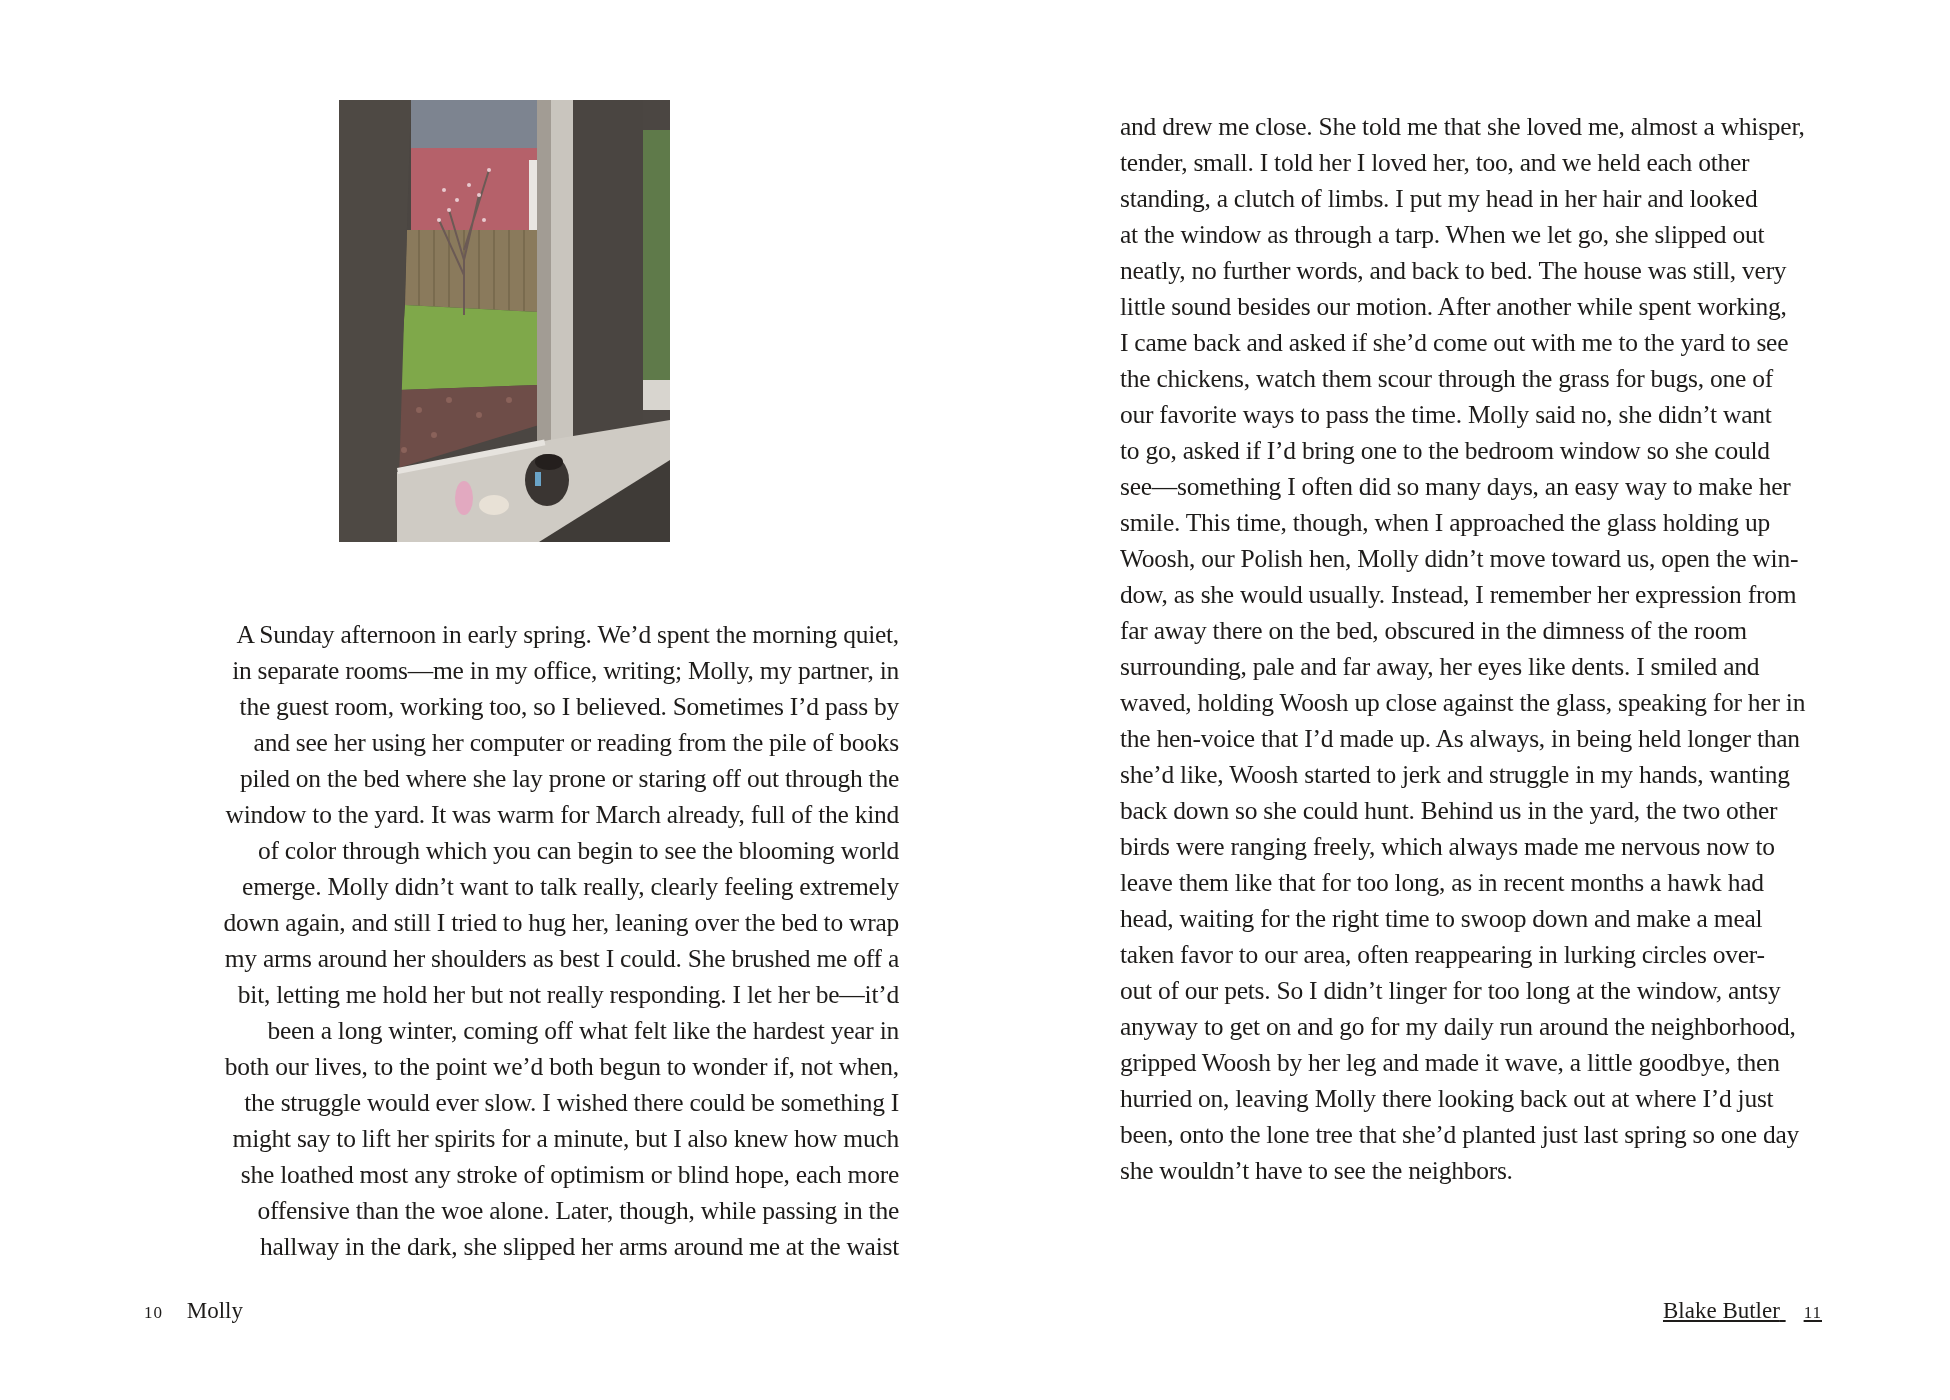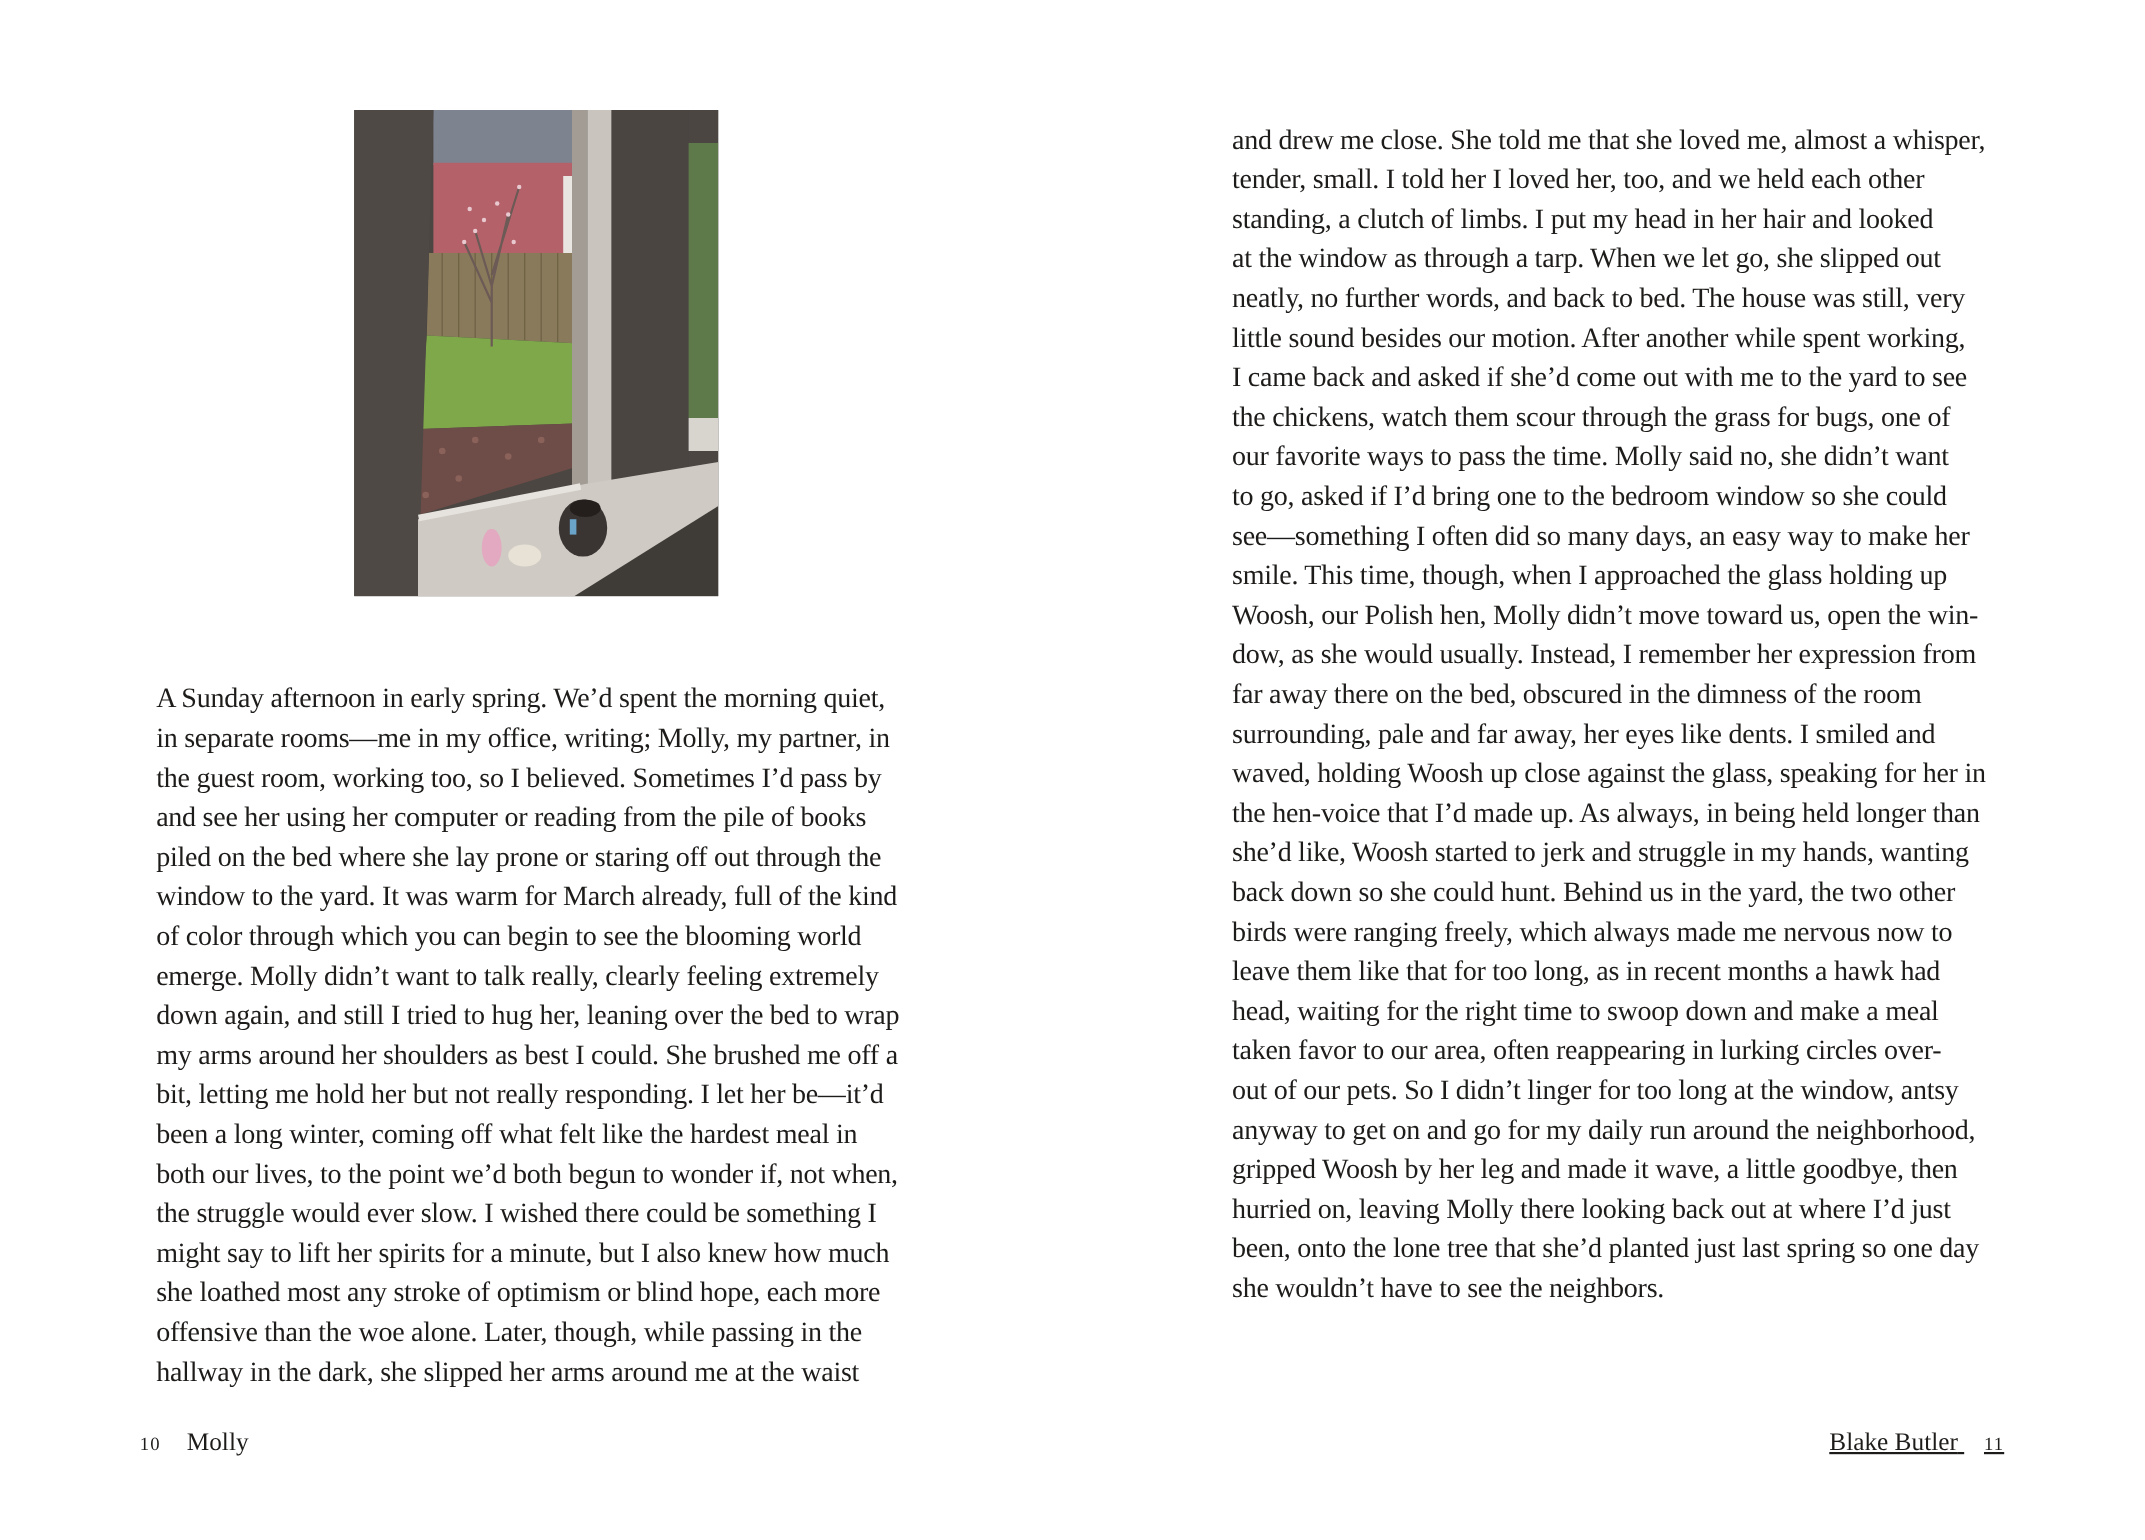--- a/index.html
+++ b/index.html
@@ -18,21 +18,21 @@
     .spread {
       position: absolute;
       left: 0; top: 0;
       width: 1950px; height: 1400px;
     }
     .page {
       position: absolute;
       top: 0;
       height: 1400px;
     }
-    .page-left { left: 0; width: 975px; }
+    .page-left { left: 17px; width: 975px; text-align: right; }
     .page-right { left: 975px; width: 975px; }
 
     
     .photo {
       position: absolute;
       left: 322px;
       top: 100px;
       width: 331px;
       height: 442px;
       overflow: hidden;
@@ -166,21 +166,21 @@
       <span class="line">in separate rooms—me in my office, writing; Molly, my partner, in</span>
       <span class="line">the guest room, working too, so I believed. Sometimes I’d pass by</span>
       <span class="line">and see her using her computer or reading from the pile of books</span>
       <span class="line">piled on the bed where she lay prone or staring off out through the</span>
       <span class="line">window to the yard. It was warm for March already, full of the kind</span>
       <span class="line">of color through which you can begin to see the blooming world</span>
       <span class="line">emerge. Molly didn’t want to talk really, clearly feeling extremely</span>
       <span class="line">down again, and still I tried to hug her, leaning over the bed to wrap</span>
       <span class="line">my arms around her shoulders as best I could. She brushed me off a</span>
       <span class="line">bit, letting me hold her but not really responding. I let her be—it’d</span>
-      <span class="line">been a long winter, coming off what felt like the hardest meal in</span>
+      <span class="line">been a long winter, coming off what felt like the hardest year in</span>
       <span class="line">both our lives, to the point we’d both begun to wonder if, not when,</span>
       <span class="line">the struggle would ever slow. I wished there could be something I</span>
       <span class="line">might say to lift her spirits for a minute, but I also knew how much</span>
       <span class="line">she loathed most any stroke of optimism or blind hope, each more</span>
       <span class="line">offensive than the woe alone. Later, though, while passing in the</span>
       <span class="line">hallway in the dark, she slipped her arms around me at the waist</span>
     </div>
 
     <div class="folio folio-left">
       <span class="num">10</span>

